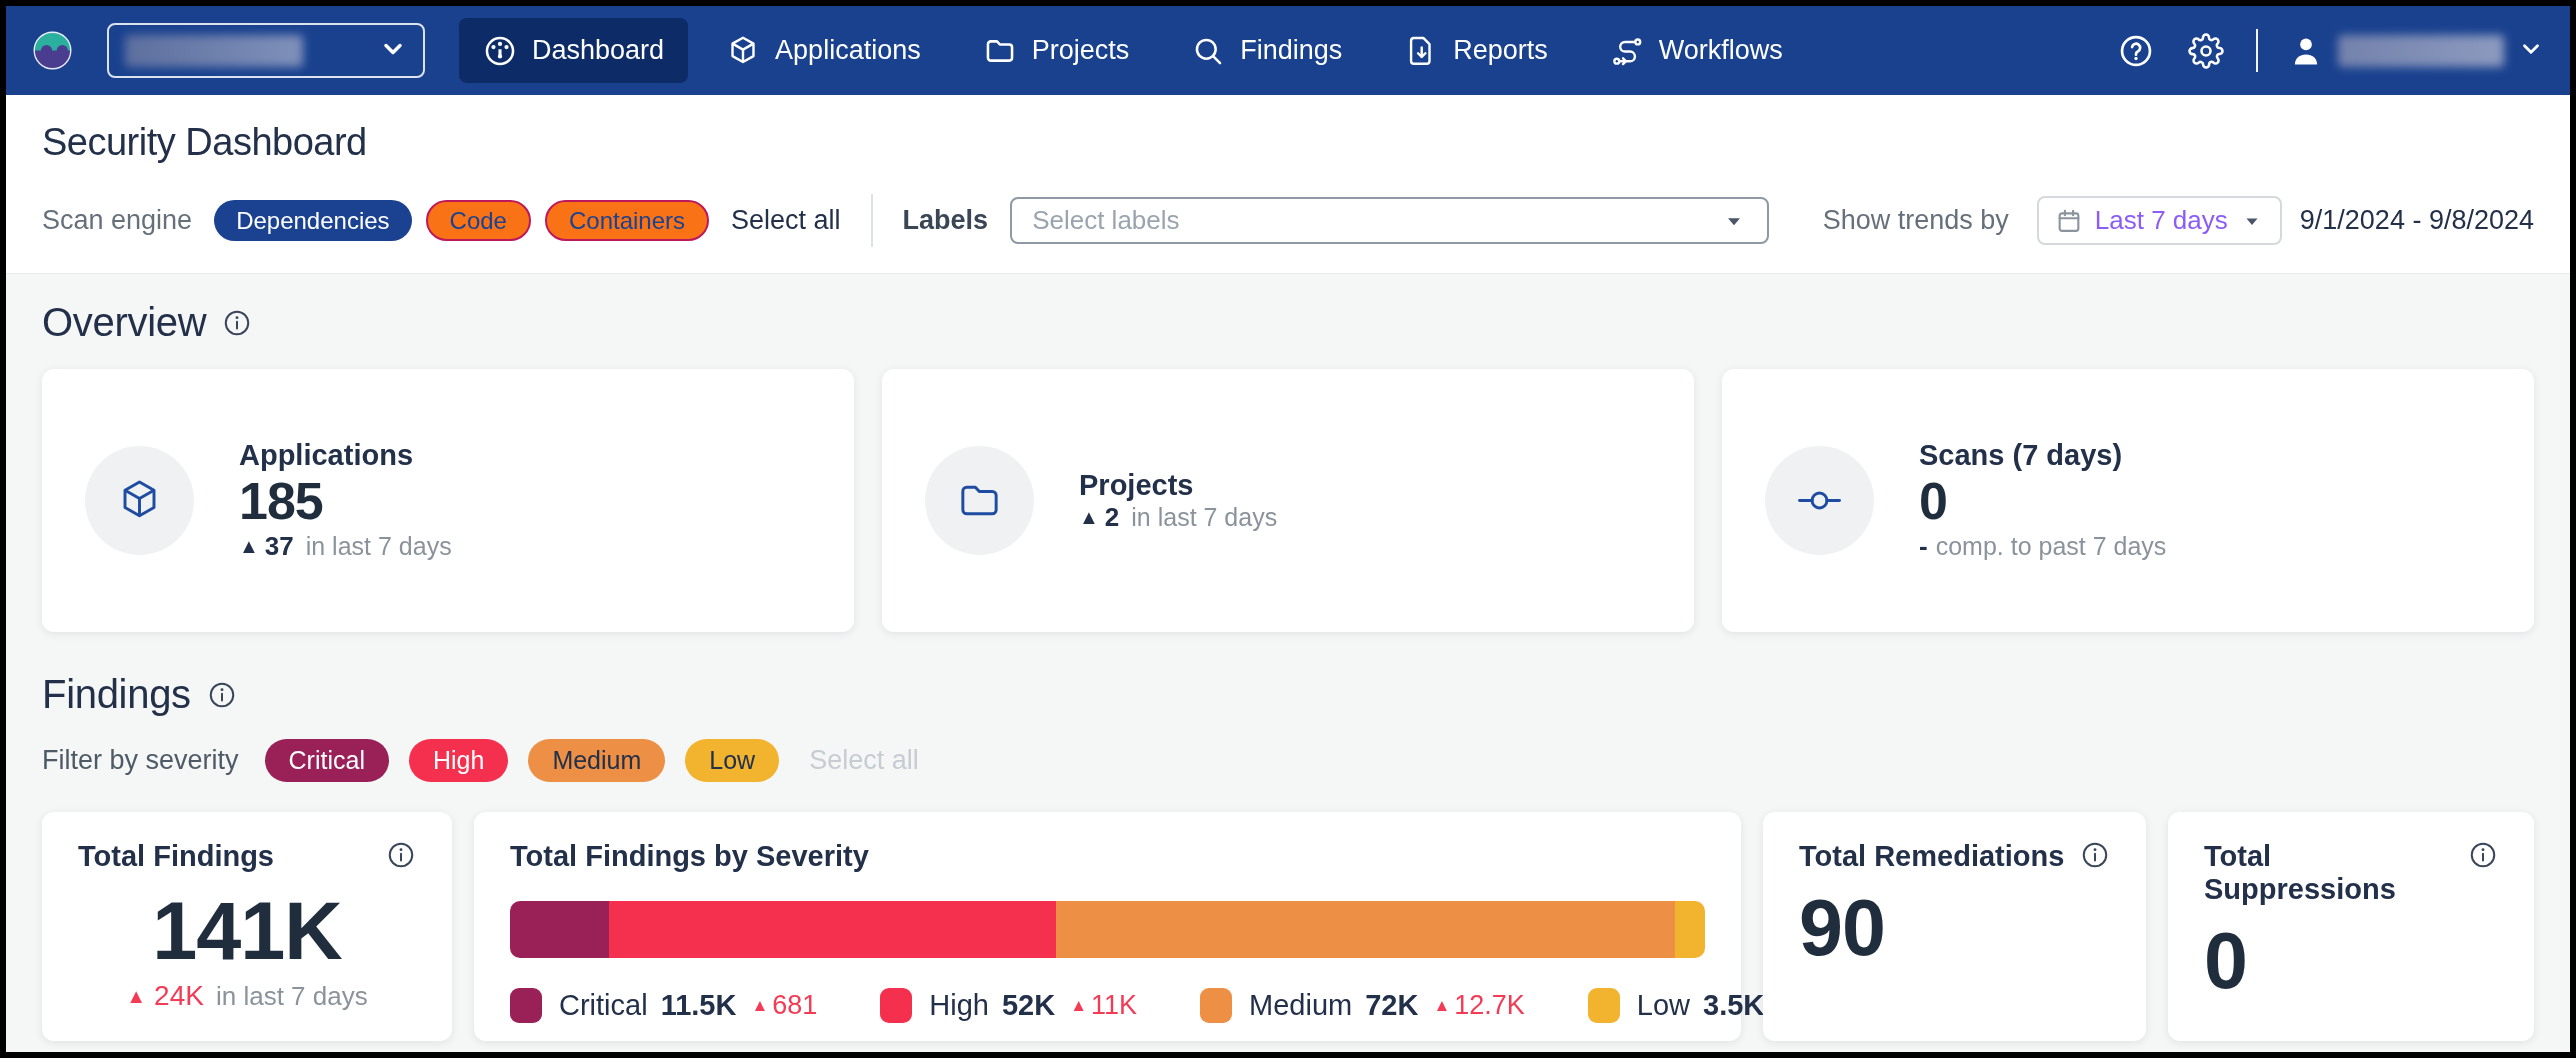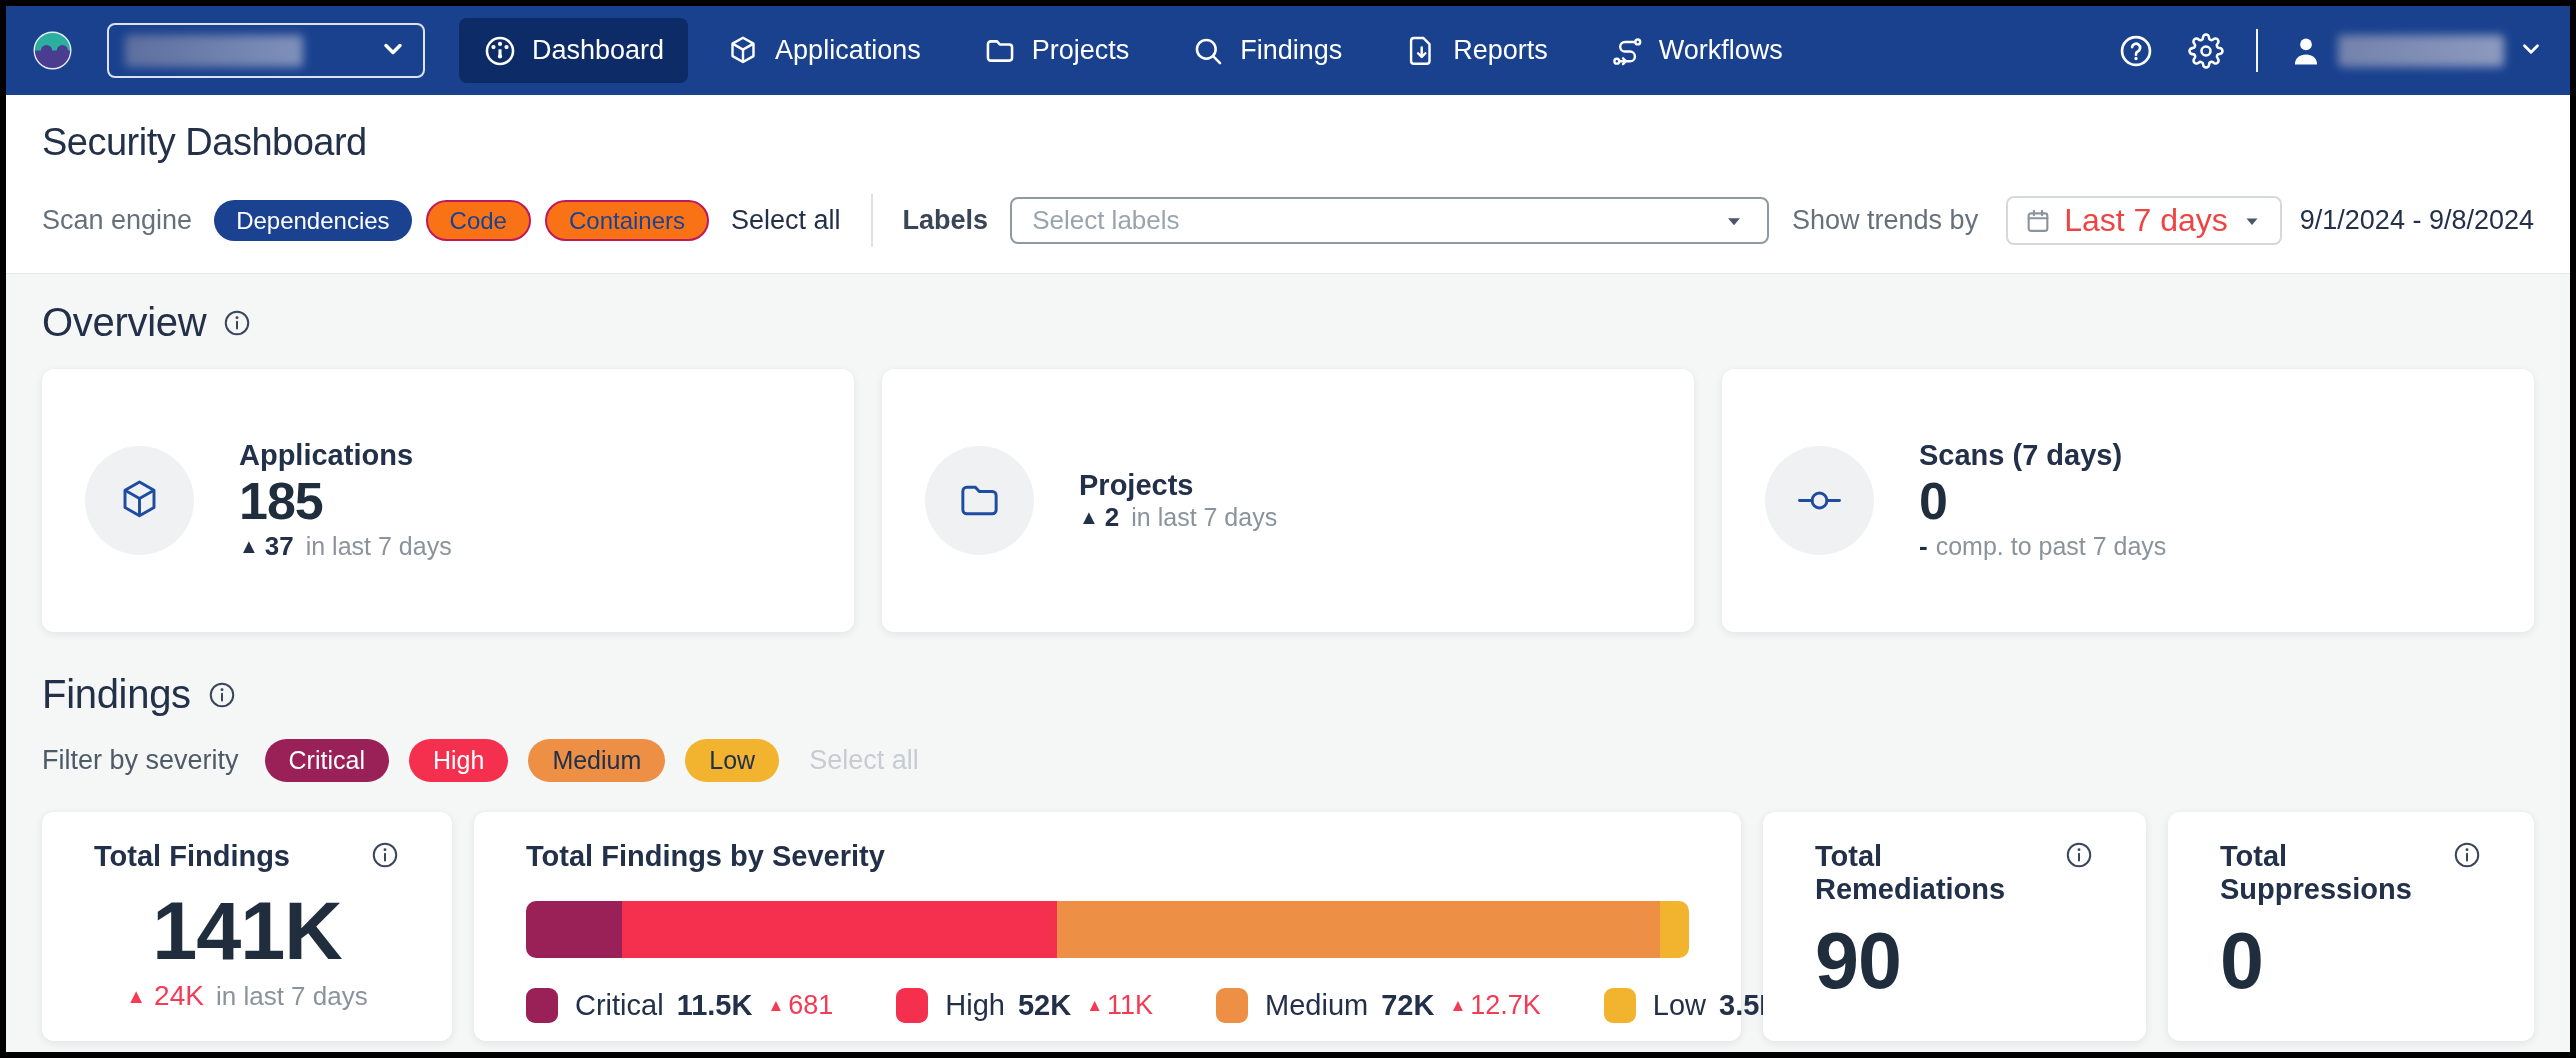--- a/index.html
+++ b/index.html
@@ -42,21 +42,21 @@
   .labels-label { font-size:27px; font-weight:700; color:#3A4656; margin-right:22px; }
   .labels-select { width:759px; height:47px; border:2px solid #8E99A3; border-radius:8px; display:flex; align-items:center;
     padding:0 20px; cursor:pointer; }
   .placeholder { font-size:26px; color:#9AA4AE; }
   .caret { margin-left:auto; width:26px; height:26px; }
   .trends-group { margin-left:auto; display:flex; align-items:center; }
   .trends-label { font-size:27px; color:#66707B; margin-right:28px; }
   .trends-select { height:49px; border:2px solid #D5D9DD; border-radius:8px; display:flex; align-items:center; gap:12px;
     padding:0 16px; cursor:pointer; }
   .trends-select svg.cal { width:28px; height:28px; }
-  .trends-value { font-size:32px; color:#ef4444; }
+  .trends-value { font-size:26px; color:#8b5cf6; }
   .date-range { font-size:27px; color:#233049; margin-left:18px; white-space:nowrap; }
 
   
   .body-area { background:#F5F6F6; padding:26px 36px 0 36px; height:100%; }
   .section-head { display:flex; align-items:center; gap:16px; }
   .section-title { font-size:40px; font-weight:500; color:#233049; letter-spacing:-0.3px; }
   .info-icon { width:30px; height:30px; cursor:pointer; flex:none; }
   .info-icon svg { width:100%; height:100%; }
 
   .overview-grid { margin-top:24px; display:grid; grid-template-columns:1fr 1fr 1fr; gap:28px; }
@@ -76,21 +76,21 @@
   .trend-suffix.nodent { margin-left:0; }
 
   .findings-section { margin-top:40px; }
   .sev-filter-row { margin-top:22px; display:flex; align-items:center; }
   .sev-label { font-size:27px; color:#4E5A66; margin-right:26px; }
   .sev-pill { height:43px; border-radius:22px; padding:0 24px; display:flex; align-items:center; font-size:25px; cursor:pointer; }
   .sev-pill + .sev-pill { margin-left:20px; }
   .sev-selectall { margin-left:30px; font-size:27px; color:#C6CCD2; cursor:pointer; }
 
   .findings-grid { margin-top:30px; display:grid; grid-template-columns:410px 1267px 383px 1fr; gap:22px; }
-  .f-card { background:#fff; border-radius:12px; box-shadow:0 2px 8px rgba(33,43,54,.09); height:229px; padding:28px 52px; }
+  .f-card { background:#fff; border-radius:12px; box-shadow:0 2px 8px rgba(33,43,54,.09); height:229px; padding:28px 36px; }
   .f-card-head { display:flex; align-items:flex-start; justify-content:space-between; }
   .f-title { font-size:29px; font-weight:700; color:#233049; }
   .f-center { text-align:center; }
   .f-value-big { font-size:81px; font-weight:700; color:#1F2D3D; line-height:1.05; letter-spacing:-1px; margin-top:16px; }
   .f-trend { display:flex; align-items:center; justify-content:center; margin-top:6px; font-size:28px; }
   .f-trend .num { color:#F43B56; margin-left:2px; }
   .f-trend .suffix { color:#8A939C; margin-left:12px; font-size:26px; }
   .f-value-left { font-size:79px; font-weight:700; color:#1F2D3D; line-height:1.1; letter-spacing:-1px; margin-top:12px; }
 
   .sev-bar { margin-top:28px; height:57px; border-radius:10px; overflow:hidden; display:flex; }

